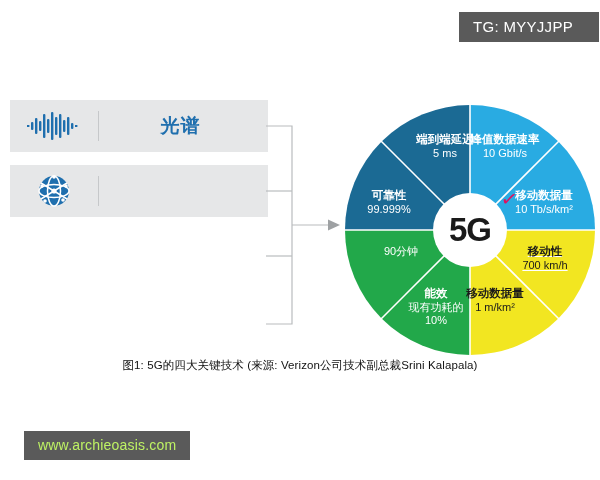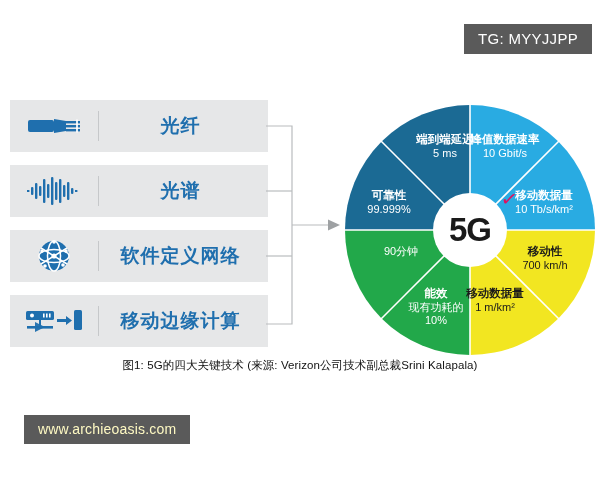--- a/index.html
+++ b/index.html
@@ -1,25 +1,25 @@
 <!DOCTYPE html>
 <html><head>
 <meta charset="utf-8">
 <style>
   html,body{margin:0;padding:0;}
   body{
     width:600px;height:480px;background:#ffffff;overflow:hidden;position:relative;
     font-family:"Liberation Sans","DejaVu Sans",sans-serif;
   }
   .tag-badge{
-    position:absolute;top:12px;right:8px;background:#5a5a5a;color:#fff;
-    font-size:15px;padding:6px 14px 7px 14px;letter-spacing:.3px;margin-top:12px;
+    position:absolute;top:12px;right:1px;background:#5a5a5a;color:#fff;
+    font-size:15px;padding:6px 26px 7px 14px;letter-spacing:.3px;
   }
   .footer-badge{
-    position:absolute;left:24px;bottom:36px;background:#5a5a5a;color:#fef9c3;
+    position:absolute;left:24px;bottom:20px;background:#5a5a5a;color:#bef264;
     font-size:14px;padding:6px 14px 7px 14px;letter-spacing:.2px;
   }
   
   .cards{position:absolute;left:10px;top:100px;width:258px;}
   .card{
     height:52px;background:#e6e7e8;display:flex;align-items:center;margin-bottom:13px;
     position:relative;
   }
   .card .icon{width:88px;display:flex;align-items:center;justify-content:center;}
   .card .divider{width:1px;height:30px;background:#c6c8ca;}
@@ -53,34 +53,20 @@
     font-size:11.5px;font-weight:400;color:#111;letter-spacing:.1px;
   }
 </style>
 </head>
 <body>
 
 <div class="tag-badge">TG: MYYJJPP</div>
 
 <div class="cards">
 
-  <div class="card">
-    <span class="icon">
-      <svg width="56" height="24" viewBox="0 0 56 24">
-        <rect x="2" y="6" width="26" height="12" rx="2" fill="#1f6fae"></rect>
-        <path d="M28 5 L40 7 L40 17 L28 19 Z" fill="#1f6fae"></path>
-        <rect x="40" y="7" width="14" height="2.4" fill="#1f6fae"></rect>
-        <rect x="40" y="11" width="14" height="2.4" fill="#1f6fae"></rect>
-        <rect x="40" y="15" width="14" height="2.4" fill="#1f6fae"></rect>
-        <rect x="50" y="5.5" width="2" height="13" fill="#fff" opacity=".85"></rect>
-      </svg>
-    </span>
-    <span class="divider"></span>
-    <span class="label">光纤</span>
-  </div>
 
   <div class="card">
     <span class="icon">
       <svg width="56" height="28" viewBox="0 0 56 28">
         <g fill="#1f6fae">
           <rect x="1" y="13" width="2.4" height="2"></rect>
           <rect x="5" y="10" width="2.4" height="8" rx="1"></rect>
           <rect x="9" y="6" width="2.4" height="16" rx="1"></rect>
           <rect x="13" y="9" width="2.4" height="10" rx="1"></rect>
           <rect x="17" y="2" width="2.4" height="24" rx="1"></rect>
@@ -112,43 +98,22 @@
           <circle cx="18" cy="18" r="2.6"></circle>
           <circle cx="6" cy="13" r="1.8"></circle>
           <circle cx="30" cy="13" r="1.8"></circle>
           <circle cx="9" cy="28" r="1.8"></circle>
           <circle cx="27" cy="27" r="1.8"></circle>
           <circle cx="18" cy="4" r="1.8"></circle>
         </g>
       </svg>
     </span>
     <span class="divider"></span>
-    <span class="label">软件定义网络</span>
   </div>
 
-  <div class="card">
-    <span class="icon">
-      <svg width="60" height="30" viewBox="0 0 60 30">
-        <rect x="2" y="5" width="28" height="9" rx="1.6" fill="#1f6fae"></rect>
-        <circle cx="8" cy="9.5" r="2" fill="#ffffff"></circle>
-        <g fill="#ffffff">
-          <rect x="19" y="7.5" width="1.6" height="4"></rect>
-          <rect x="22" y="7.5" width="1.6" height="4"></rect>
-          <rect x="25" y="7.5" width="1.6" height="4"></rect>
-        </g>
-        <rect x="15" y="14" width="2" height="6" fill="#1f6fae"></rect>
-        <rect x="3" y="20" width="26" height="2.6" fill="#1f6fae"></rect>
-        <path d="M11 16 L21 21 L11 26 Z" fill="#1f6fae" opacity=".95"></path>
-        <path d="M33 13 h9 v-3 l6 4.5 -6 4.5 v-3 h-9 z" fill="#1f6fae"></path>
-        <rect x="50" y="4" width="8" height="20" rx="1.6" fill="#1f6fae"></rect>
-      </svg>
-    </span>
-    <span class="divider"></span>
-    <span class="label">移动边缘计算</span>
-  </div>
 </div>
 
 <div class="connector">
   <svg width="92" height="250" viewBox="0 0 92 250">
     <g stroke="#b9bcbe" stroke-width="1.2" fill="none">
       <path d="M0 26 H26 V224 H0"></path>
       <path d="M0 91  H26"></path>
       <path d="M0 156 H26"></path>
       <path d="M26 125 H68"></path>
     </g>
@@ -185,21 +150,21 @@
     <span class="v">99.999%</span>
   </div>
   <div class="seg-label dark" style="left:125px;top:28px;width:70px;">
     <span class="t">峰值数据速率</span>
     <span class="v">10 Gbit/s</span>
   </div>
   <div class="seg-label dark" style="left:152px;top:84px;width:94px;">
     <span class="t">移动数据量</span>
     <span class="v">10 Tb/s/km²</span>
   </div>
-  <div class="seg-label onyellow" style="left:158px;top:140px;width:84px;">
+  <div class="seg-label onyellow" style="left:158px;top:140px;width:84px;text-decoration:underline;">
     <span class="t">移动性</span>
     <span class="v">700 km/h</span>
   </div>
   <div class="seg-label onyellow" style="left:118px;top:182px;width:64px;">
     <span class="t">移动数据量</span>
     <span class="v">1 m/km²</span>
   </div>
   <div class="seg-label dark" style="left:10px;top:140px;width:92px;">
     <span class="v">90分钟</span>
   </div>

